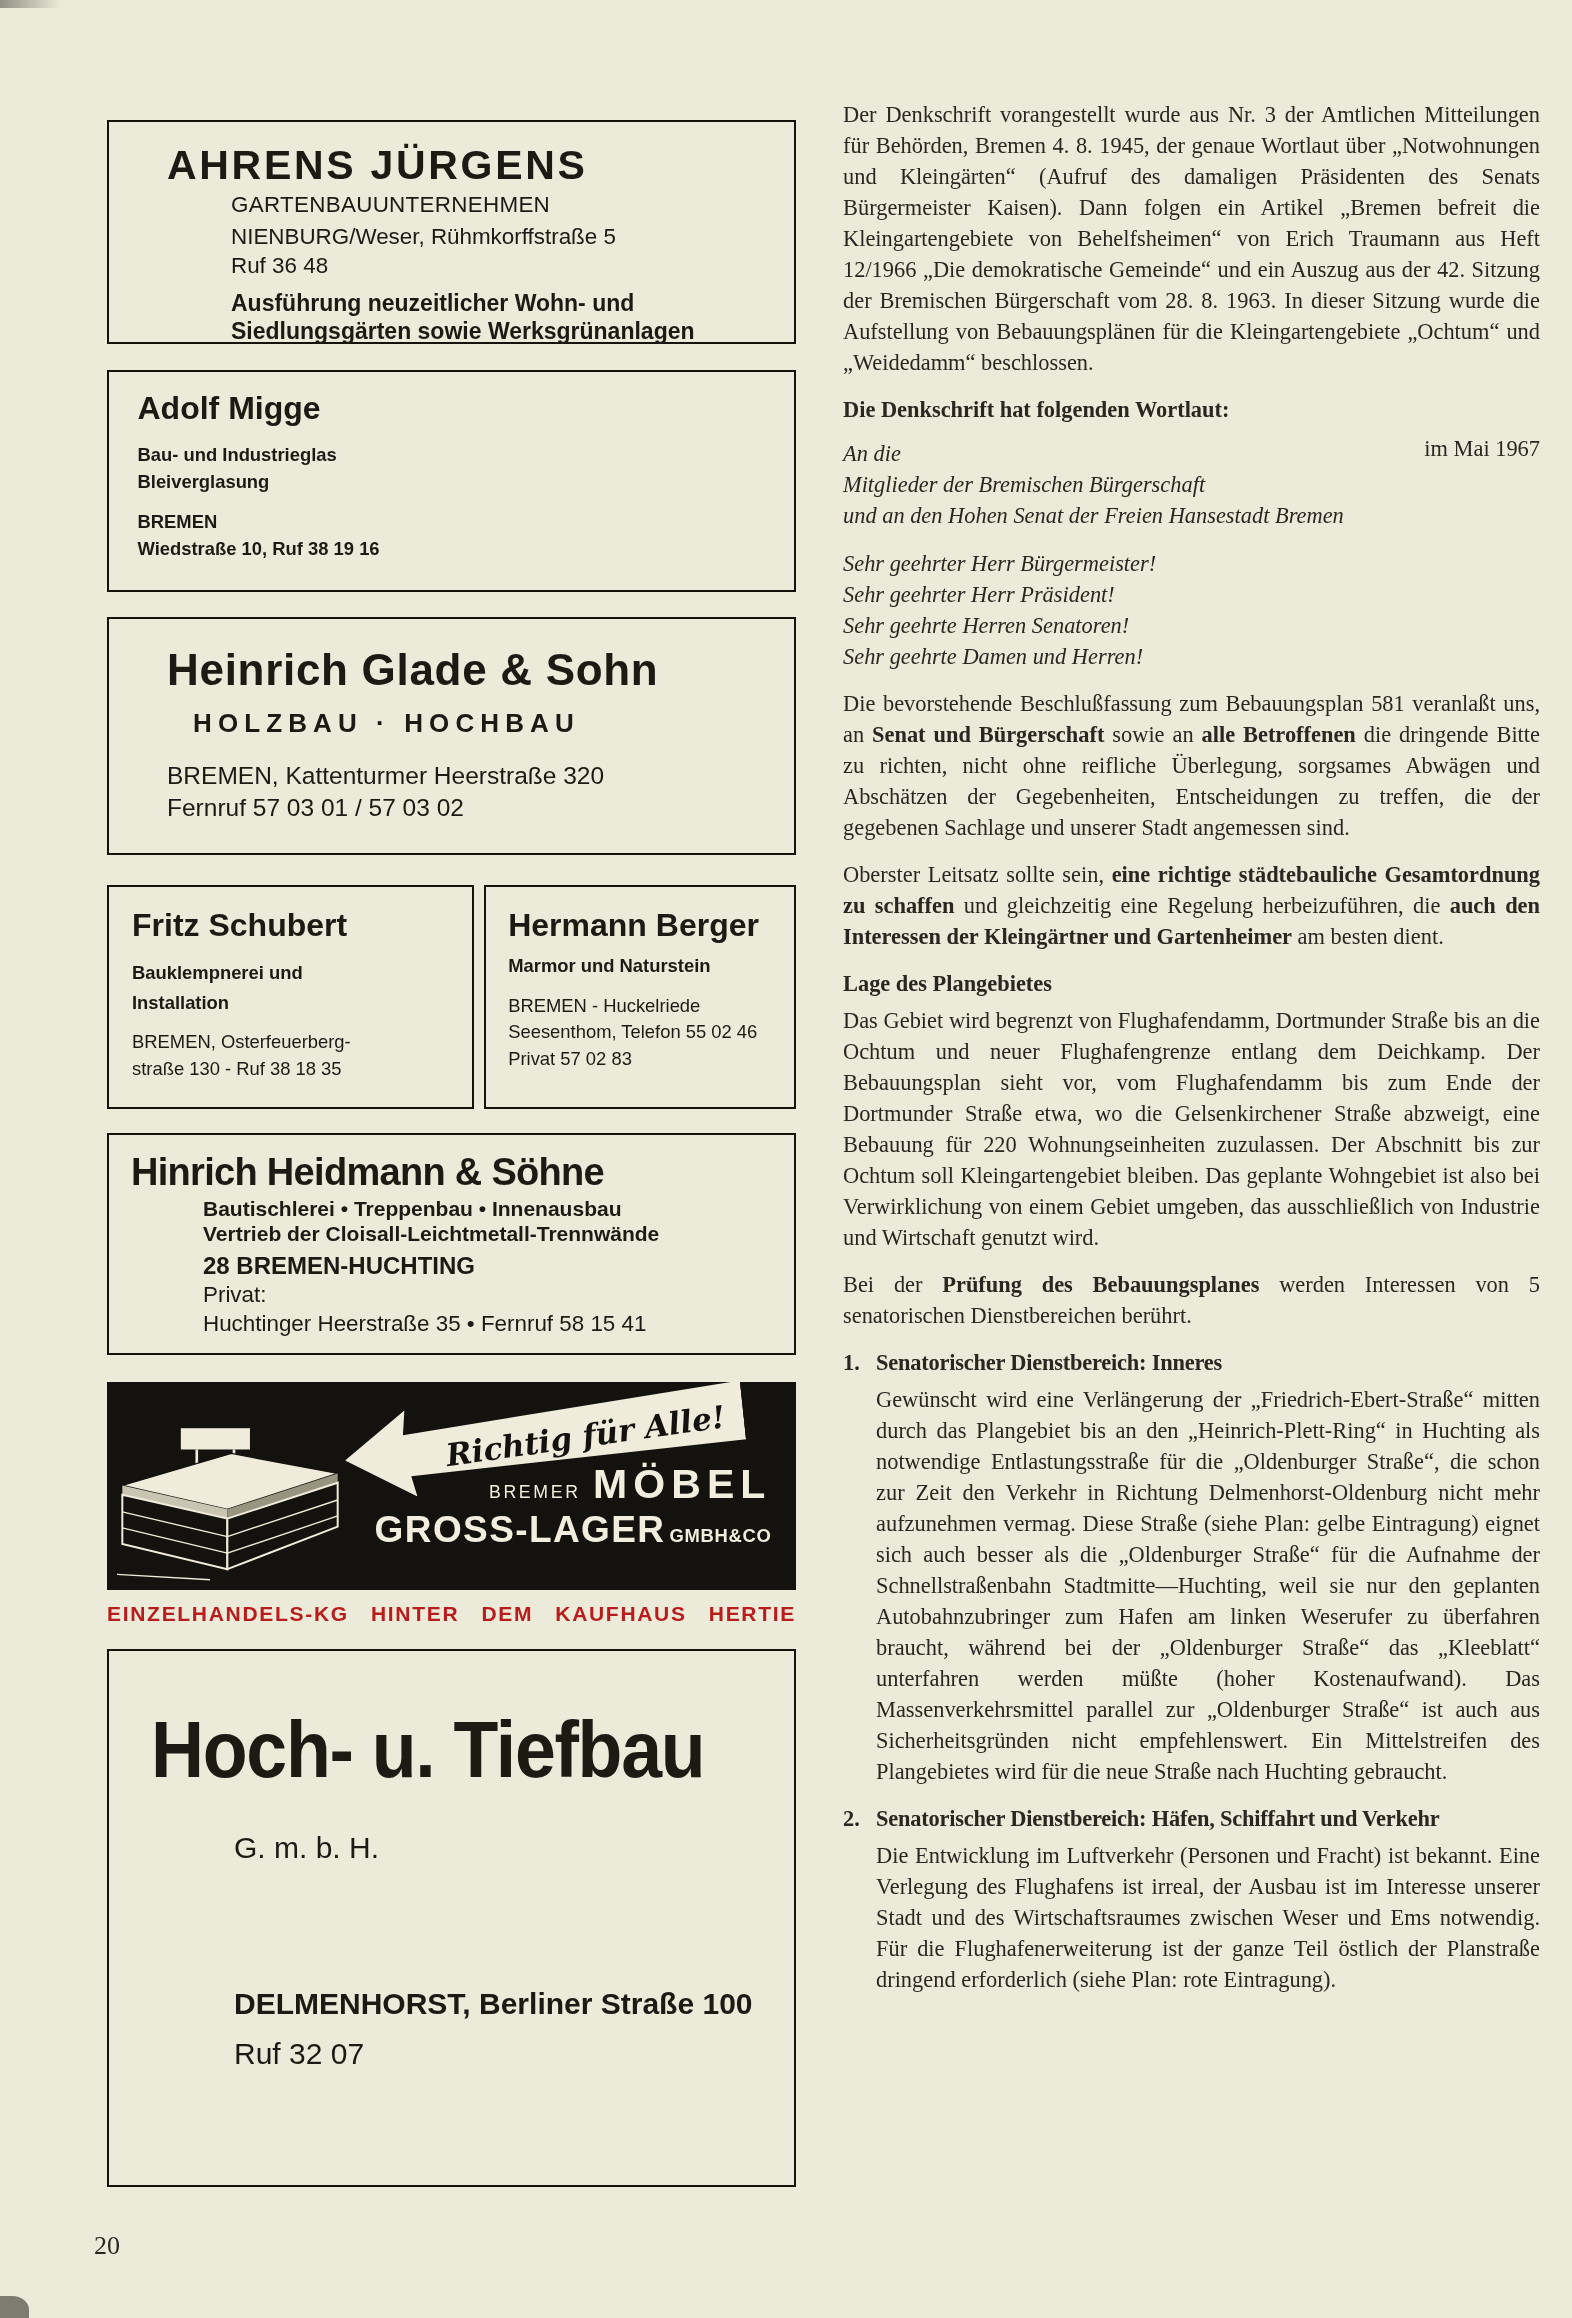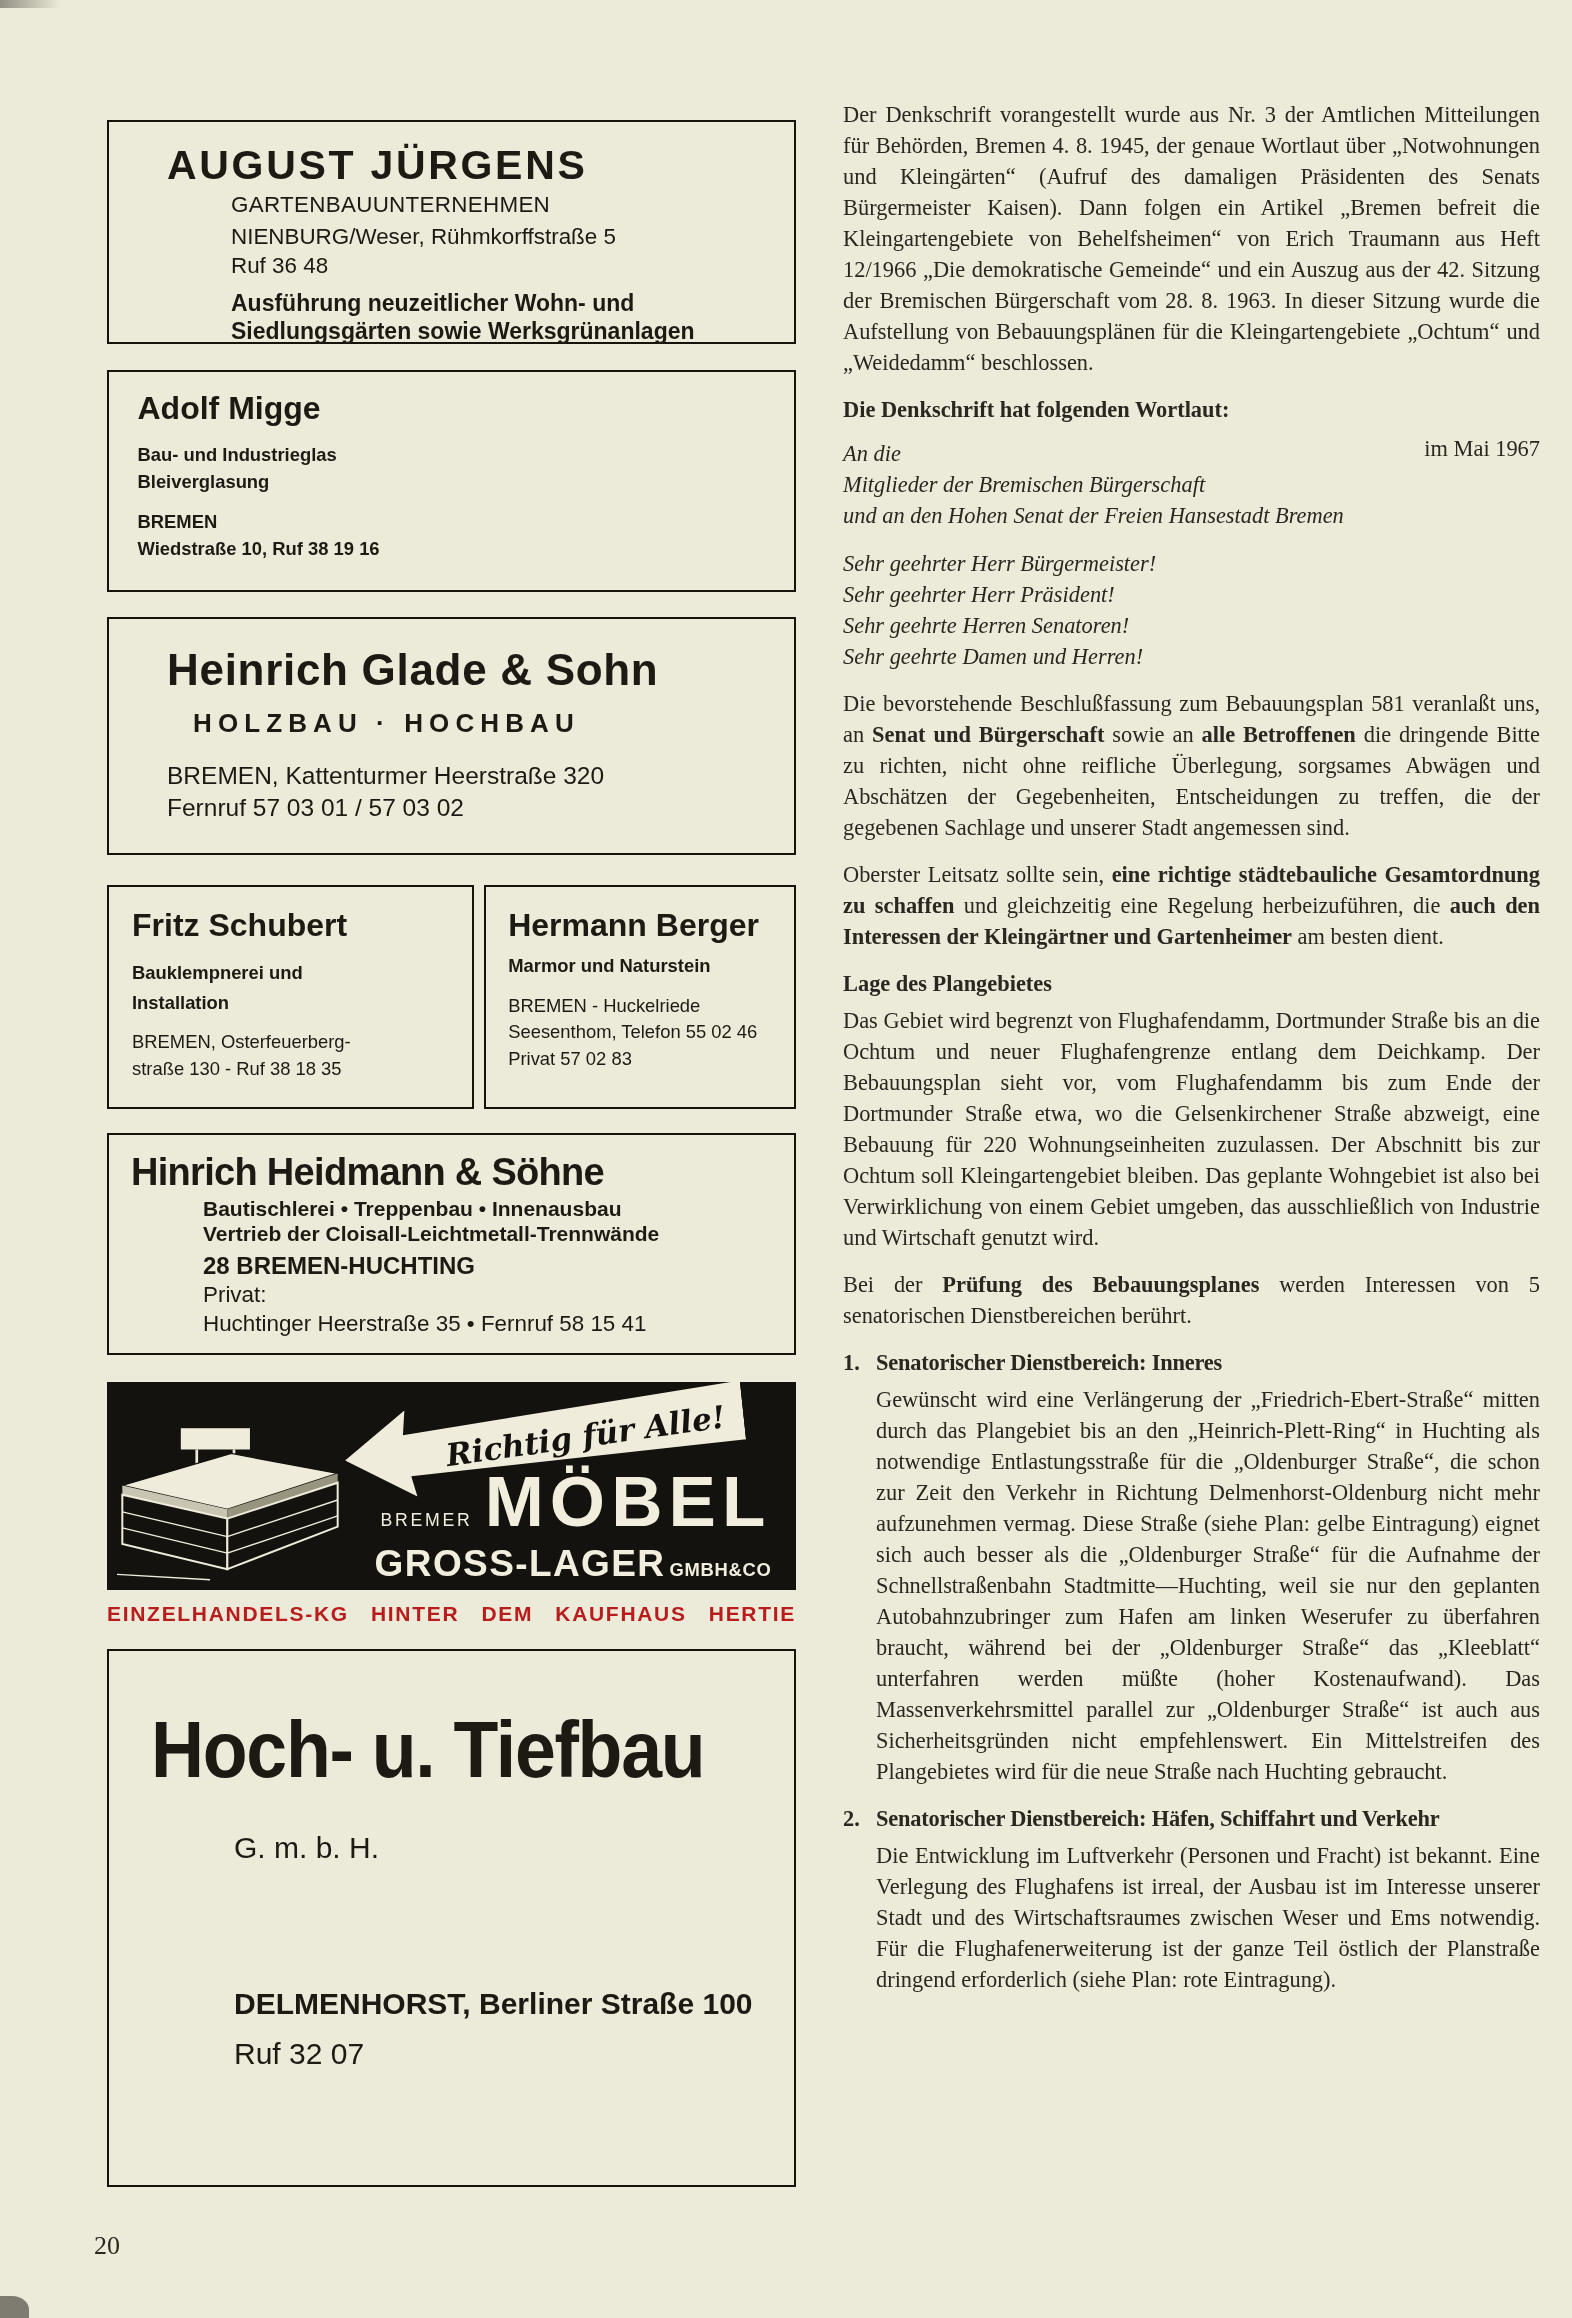--- a/index.html
+++ b/index.html
@@ -69,21 +69,21 @@
     position:absolute; left:237px; top:13.6px; width:401px; height:87px;
     background:#efecdb; transform:rotate(-6deg);
     clip-path:polygon(0 50%, 16% 0, 15% 28%, 100% 6%, 100% 74%, 16% 76%, 17% 100%);
     display:flex; align-items:center; justify-content:center; padding-left:82px;
   }
   .mb-script { font-family:"DejaVu Serif","Liberation Serif",serif; font-style:italic;
     font-weight:700; font-size:31px; color:#14120e; transform:rotate(-2deg); }
   .mb-brand { position:absolute; right:24.5px; top:79px; text-align:right; color:#f1eede; }
   .mb-line1 { white-space:nowrap; }
   .mb-small { font-size:17.7px; letter-spacing:2.7px; margin-right:12.2px; font-weight:400; }
-  .mb-big   { font-size:71px; font-weight:700; letter-spacing:6.1px;text-align:center; }
+  .mb-big   { font-size:41px; font-weight:700; letter-spacing:6.1px;text-align:center; }
   .mb-line2 { white-space:nowrap; margin-top:1.4px; }
   .mb-mid   { font-size:37px; font-weight:700; letter-spacing:1.4px; }
   .mb-suffix{ font-size:18.4px; font-weight:700; letter-spacing:0.7px; margin-left:4.1px; }
   .mb-caption { margin-top:12.2px; font-size:21px; font-weight:700; letter-spacing:1.7px;
     width:689px; text-align:justify; text-align-last:justify; color:#b91c1c; }
 
   
   .ad-tiefbau { height:538px; padding:53px 20.4px 0 42px; margin-top:23px; }
   .tb-title { font-size:79px; font-weight:700; letter-spacing:-1.4px;
     transform:scaleX(.93); transform-origin:left; white-space:nowrap; }
@@ -118,21 +118,21 @@
 </style>
 </head>
 <body>
 
 <div class="scan-top"></div>
 <div class="scan-bottom"></div>
 
 <div class="ads-column">
 
   <div class="ad ad-juergens">
-    <div class="aj-title">AUGUST JÜRGENS</div>
+    <div class="aj-title">AHRENS JÜRGENS</div>
     <div class="aj-rest">
       <div class="aj-sub">GARTENBAUUNTERNEHMEN</div>
       <div class="aj-addr">NIENBURG/Weser, Rühmkorffstraße 5</div>
       <div class="aj-phone">Ruf 36 48</div>
       <div class="aj-claim">Ausführung neuzeitlicher Wohn- und</div>
       <div class="aj-claim2">Siedlungsgärten sowie Werksgrünanlagen</div>
     </div>
   </div>
 
   <div class="ad-row" style="margin-bottom:24.5px;">

